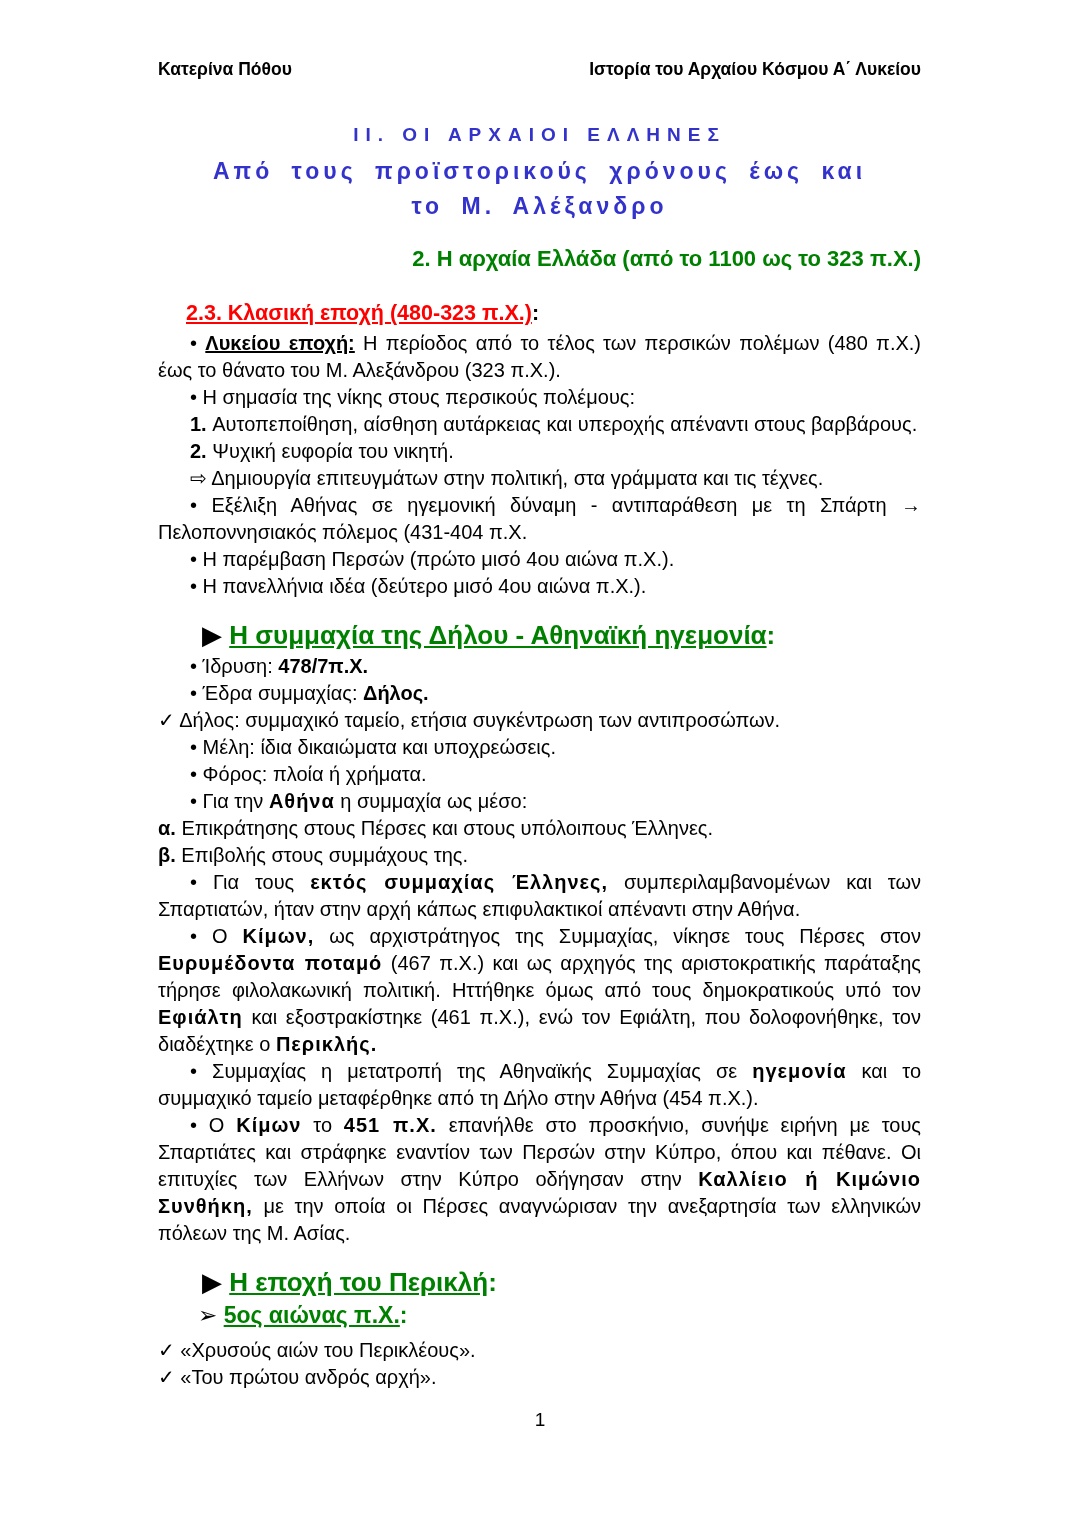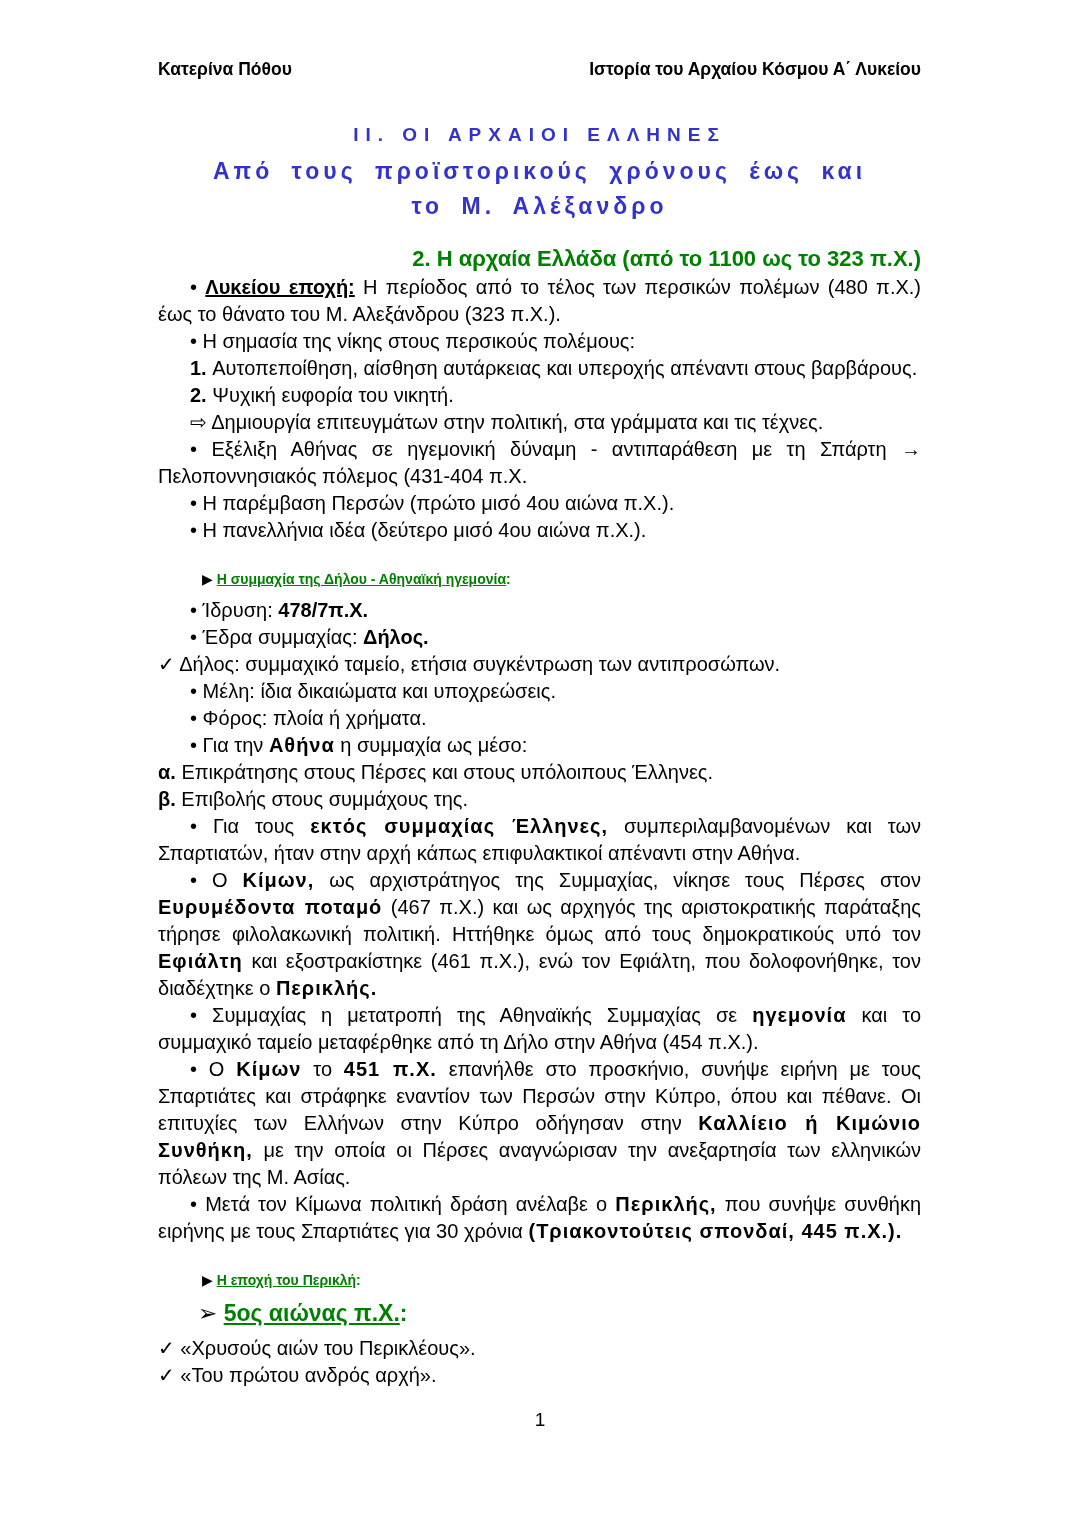--- a/index.html
+++ b/index.html
@@ -34,21 +34,21 @@
     text-align: center;
     font-size: 23px;
     line-height: 35px;
     letter-spacing: 4px;
     word-spacing: 8px;
   }
   .gc { text-align: right; font-size: 22px; line-height: 30px; margin-top: 20px; }
   .rh { font-size: 21.5px; line-height: 30px; margin-top: 24px; padding-left: 28px; margin-bottom: 2px; }
   .body { text-align: justify; text-indent: 32px; }
   .flush { text-align: justify; }
-  .h2 { font-size: 14px; line-height: 30px; padding-left: 44px; margin-top: 20px; margin-bottom: 3px; }
+  .h2 { font-size: 26px; line-height: 30px; padding-left: 44px; margin-top: 20px; margin-bottom: 3px; }
   .h3 { font-size: 23px; line-height: 30px; padding-left: 40px; margin-bottom: 7px; }
   .b { font-weight: bold; }
   .u { text-decoration: underline; }
   .sp { letter-spacing: 1px; }
   .footer {
     position: absolute;
     bottom: 96px;
     left: 0;
     width: 100%;
     text-align: center;
@@ -62,20 +62,21 @@
   <div class="hdr">
     <span>Κατερίνα Πόθου</span>
     <span>Ιστορία του Αρχαίου Κόσμου Α΄ Λυκείου</span>
   </div>
 
   <div id="doc-body">
       <div class="blk t1"><span class="b" style="color: rgb(51, 51, 204);">ΙΙ. ΟΙ ΑΡΧΑΙΟΙ ΕΛΛΗΝΕΣ</span></div>
       <div class="blk t2"><span class="b" style="color: rgb(51, 51, 204);">Από τους προϊστορικούς χρόνους έως και</span></div>
       <div class="blk t2"><span class="b" style="color: rgb(51, 51, 204);">το Μ. Αλέξανδρο</span></div>
       <div class="blk gc"><span class="b" style="color: rgb(0, 128, 0);">2. Η αρχαία Ελλάδα (από το 1100 ως το 323 π.Χ.)</span></div>
+      <div class="blk rh"><span class="b u" style="color: rgb(255, 0, 0);">2.3. Κλασική εποχή (480-323 π.Χ.)</span><span class="b">:</span></div>
       <div class="blk body"><span>• </span><span class="b u">Λυκείου εποχή:</span><span> Η περίοδος από το τέλος των περσικών πολέμων (480 π.Χ.) έως το θάνατο του Μ. Αλεξάνδρου (323 π.Χ.).</span></div>
       <div class="blk body"><span>• </span><span>Η σημασία της νίκης στους περσικούς πολέμους:</span></div>
       <div class="blk body"><span class="b">1. </span><span>Αυτοπεποίθηση, αίσθηση αυτάρκειας και υπεροχής απέναντι στους βαρβάρους.</span></div>
       <div class="blk body"><span class="b">2. </span><span>Ψυχική ευφορία του νικητή.</span></div>
       <div class="blk body"><span>⇨ </span><span>Δημιουργία επιτευγμάτων στην πολιτική, στα γράμματα και τις τέχνες.</span></div>
       <div class="blk body"><span>• </span><span>Εξέλιξη Αθήνας σε ηγεμονική δύναμη - αντιπαράθεση με τη Σπάρτη </span><span class="b">→</span><span> Πελοποννησιακός πόλεμος (431-404 π.Χ.</span></div>
       <div class="blk body"><span>• </span><span>Η παρέμβαση Περσών (πρώτο μισό 4ου αιώνα π.Χ.).</span></div>
       <div class="blk body"><span>• </span><span>Η πανελλήνια ιδέα (δεύτερο μισό 4ου αιώνα π.Χ.).</span></div>
       <div class="blk h2"><span>▶ </span><span class="b u" style="color: rgb(0, 128, 0);">Η συμμαχία της Δήλου - Αθηναϊκή ηγεμονία</span><span class="b" style="color: rgb(0, 128, 0);">:</span></div>
       <div class="blk body"><span>• </span><span>Ίδρυση: </span><span class="b">478/7π.Χ.</span></div>
@@ -83,21 +84,20 @@
       <div class="blk flush"><span>✓ </span><span>Δήλος: συμμαχικό ταμείο, ετήσια συγκέντρωση των αντιπροσώπων.</span></div>
       <div class="blk body"><span>• </span><span>Μέλη: ίδια δικαιώματα και υποχρεώσεις.</span></div>
       <div class="blk body"><span>• </span><span>Φόρος: πλοία ή χρήματα.</span></div>
       <div class="blk body"><span>• </span><span>Για την </span><span class="b sp">Αθήνα</span><span> η συμμαχία ως μέσο:</span></div>
       <div class="blk flush"><span class="b">α. </span><span>Επικράτησης στους Πέρσες και στους υπόλοιπους Έλληνες.</span></div>
       <div class="blk flush"><span class="b">β. </span><span>Επιβολής στους συμμάχους της.</span></div>
       <div class="blk body"><span>• </span><span>Για τους </span><span class="b sp">εκτός συμμαχίας Έλληνες,</span><span> συμπεριλαμβανομένων και των Σπαρτιατών, ήταν στην αρχή κάπως επιφυλακτικοί απέναντι στην Αθήνα.</span></div>
       <div class="blk body"><span>• </span><span>Ο </span><span class="b sp">Κίμων,</span><span> ως αρχιστράτηγος της Συμμαχίας, νίκησε τους Πέρσες στον </span><span class="b sp">Ευρυμέδοντα ποταμό</span><span> (467 π.Χ.) και ως αρχηγός της αριστοκρατικής παράταξης τήρησε φιλολακωνική πολιτική. Ηττήθηκε όμως από τους δημοκρατικούς υπό τον </span><span class="b sp">Εφιάλτη</span><span> και εξοστρακίστηκε (461 π.Χ.), ενώ τον Εφιάλτη, που δολοφονήθηκε, τον διαδέχτηκε ο </span><span class="b sp">Περικλής.</span></div>
       <div class="blk body"><span>• </span><span>Συμμαχίας η μετατροπή της Αθηναϊκής Συμμαχίας σε </span><span class="b sp">ηγεμονία</span><span> και το συμμαχικό ταμείο μεταφέρθηκε από τη Δήλο στην Αθήνα (454 π.Χ.).</span></div>
       <div class="blk body"><span>• </span><span>Ο </span><span class="b sp">Κίμων</span><span> το </span><span class="b sp">451 π.Χ.</span><span> επανήλθε στο προσκήνιο, συνήψε ειρήνη με τους Σπαρτιάτες και στράφηκε εναντίον των Περσών στην Κύπρο, όπου και πέθανε. Οι επιτυχίες των Ελλήνων στην Κύπρο οδήγησαν στην </span><span class="b sp">Καλλίειο ή Κιμώνιο Συνθήκη,</span><span> με την οποία οι Πέρσες αναγνώρισαν την ανεξαρτησία των ελληνικών πόλεων της Μ. Ασίας.</span></div>
-      <div class="blk body"><span>• </span><span>Μετά τον Κίμωνα πολιτική δράση ανέλαβε ο </span><span class="b sp">Περικλής,</span><span> που συνήψε συνθήκη ειρήνης με τους Σπαρτιάτες για 30 χρόνια </span><span class="b sp">(Τριακοντούτεις σπονδαί, 445 π.Χ.).</span></div>
       <div class="blk h2"><span>▶ </span><span class="b u" style="color: rgb(0, 128, 0);">Η εποχή του Περικλή</span><span class="b" style="color: rgb(0, 128, 0);">:</span></div>
       <div class="blk h3"><span>➢ </span><span class="b u" style="color: rgb(0, 128, 0);">5ος αιώνας π.Χ.</span><span class="b" style="color: rgb(0, 128, 0);">:</span></div>
       <div class="blk flush"><span>✓ </span><span>«Χρυσούς αιών του Περικλέους».</span></div>
       <div class="blk flush"><span>✓ </span><span>«Του πρώτου ανδρός αρχή».</span></div>
     </div>
 
   <div class="footer">1</div>
 </div>
 
 </body></html>

